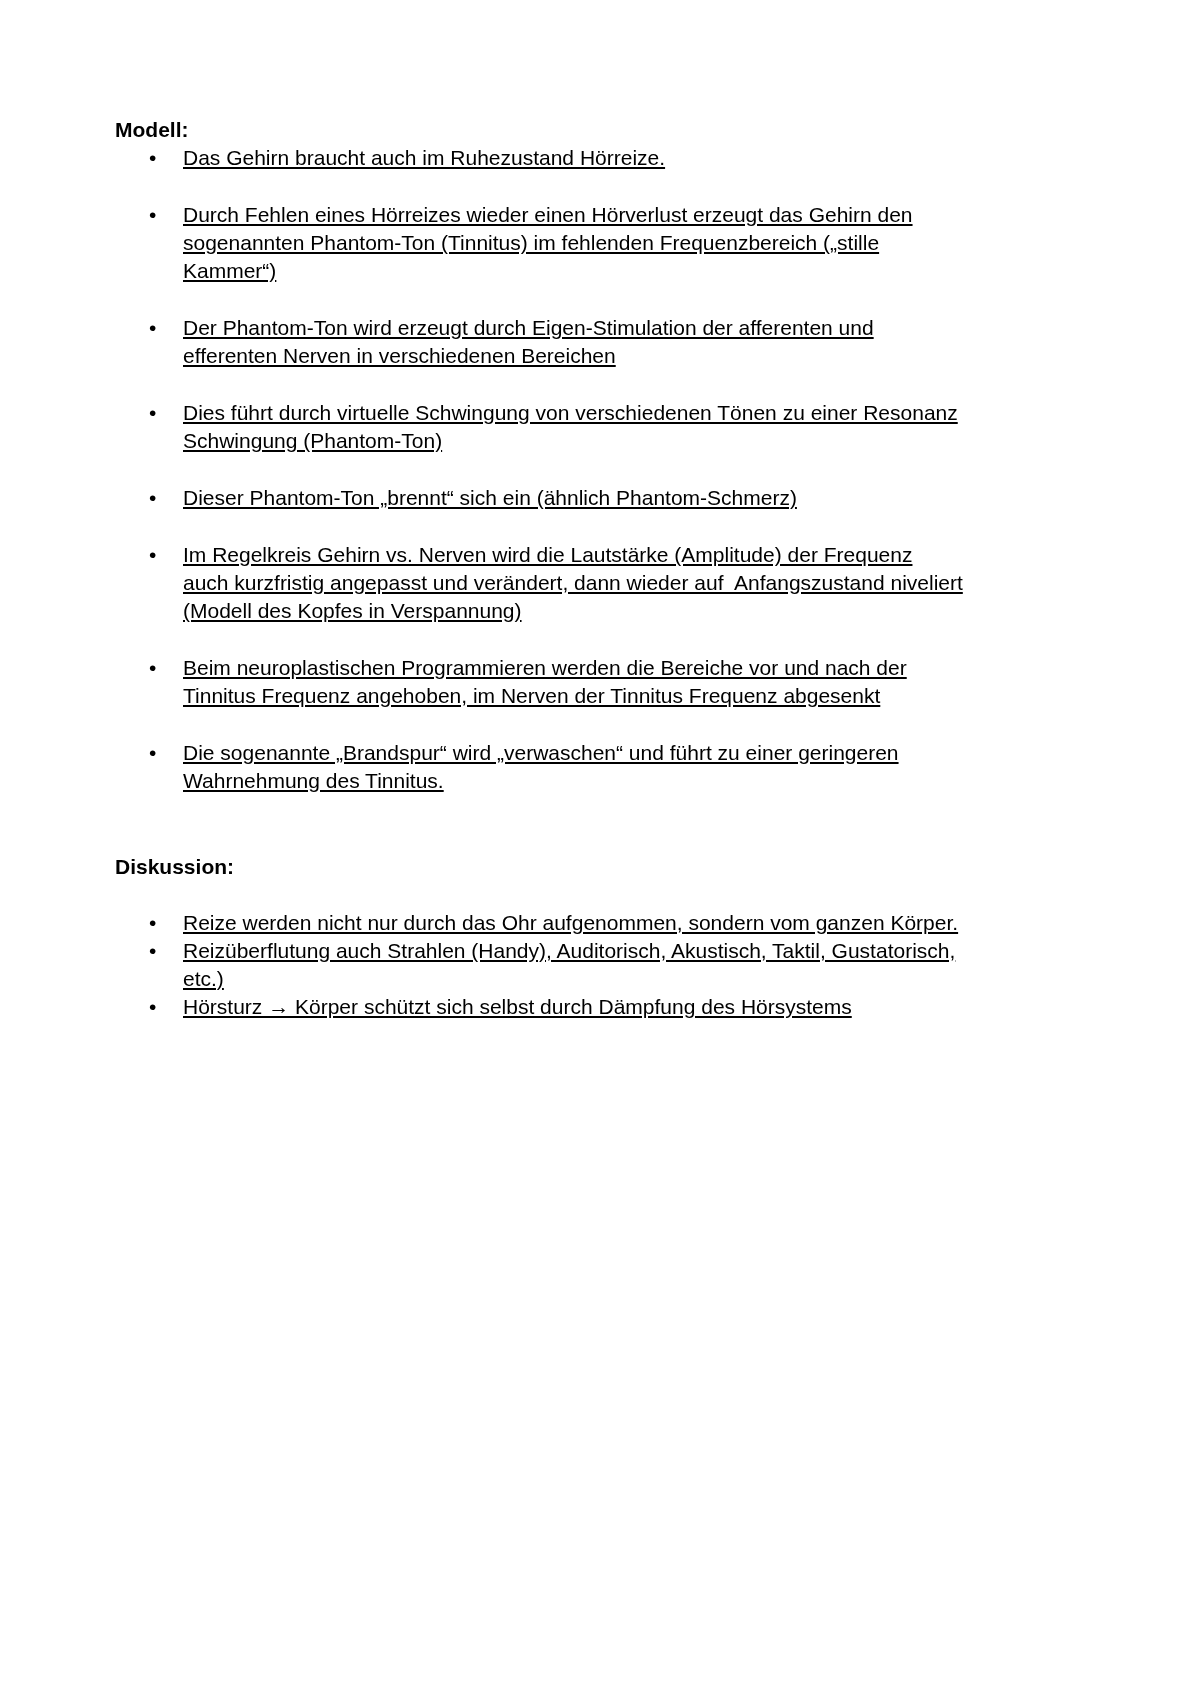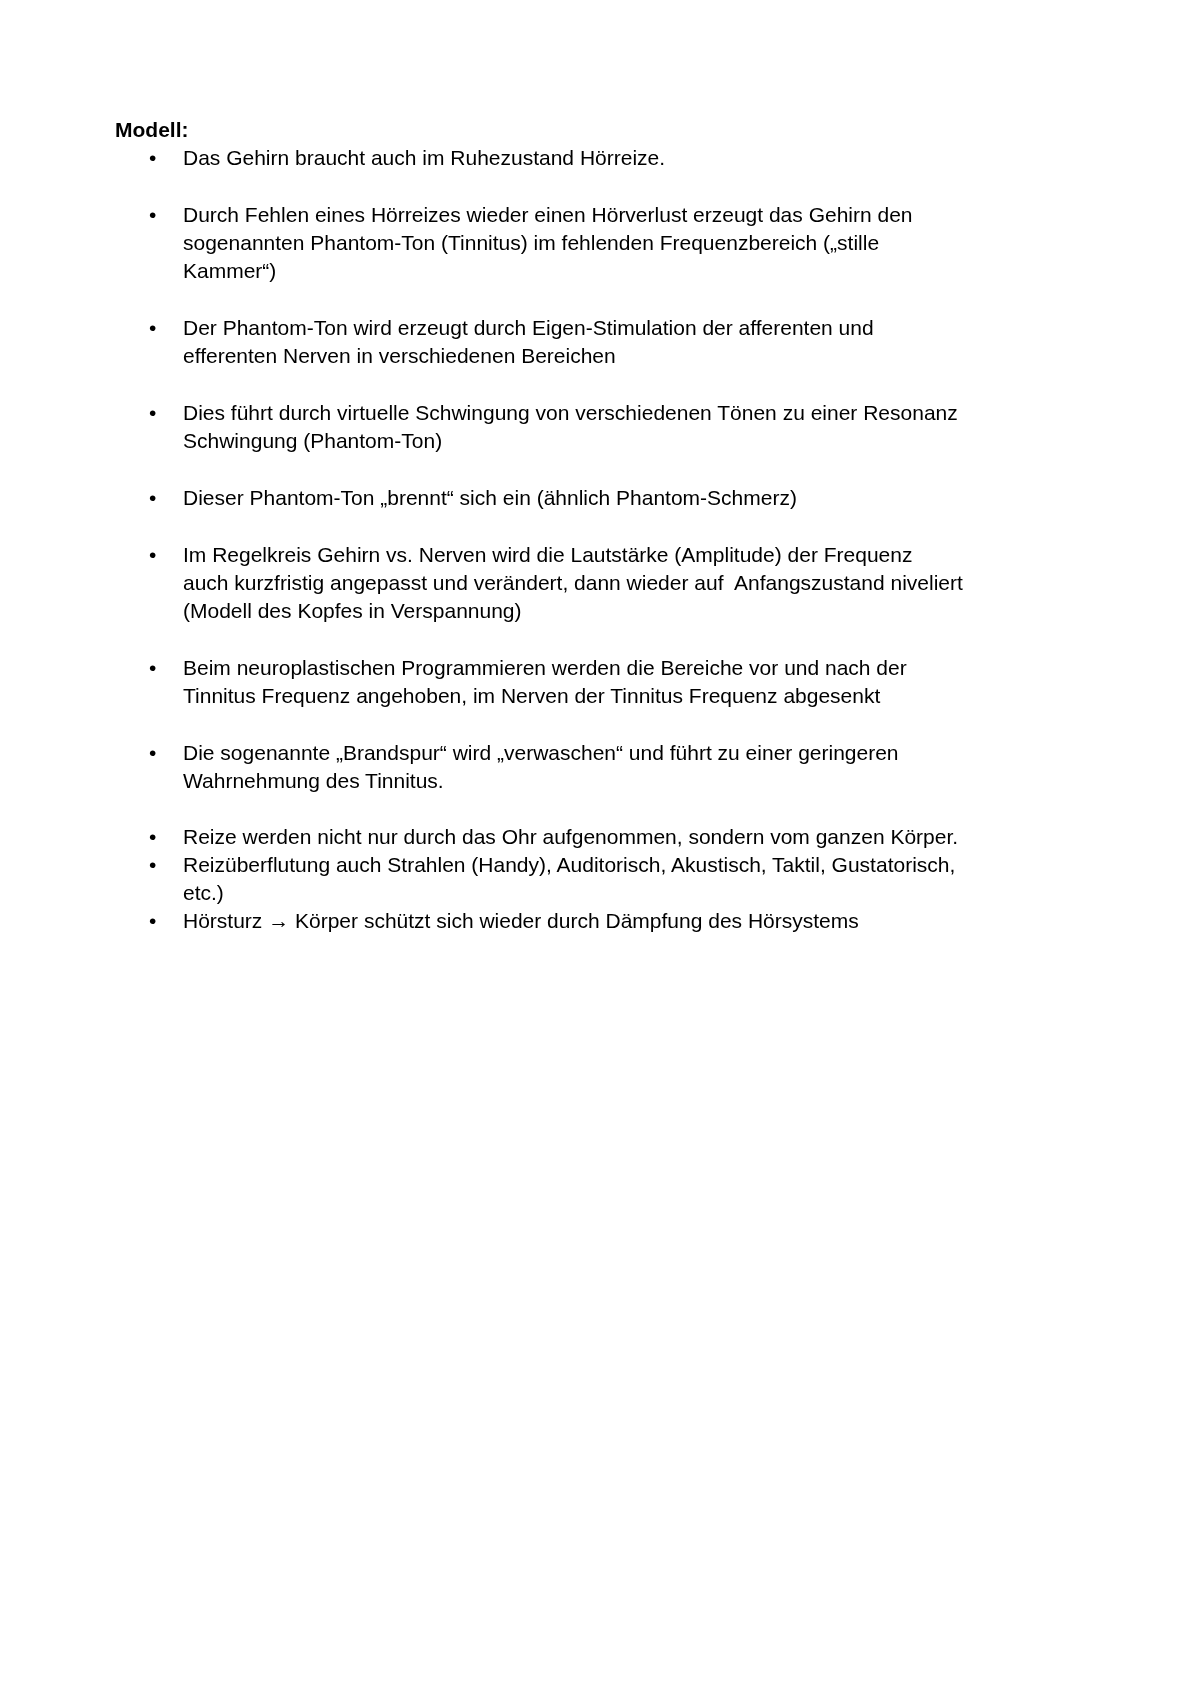--- a/index.html
+++ b/index.html
@@ -42,20 +42,21 @@
   .bullet-marker {
     flex: 0 0 auto;
     box-sizing: border-box;
     width: 68px;
     padding-left: 34px;
     text-align: left;
   }
   .bullet-text {
     flex: 1 1 auto;
     white-space: pre-wrap;
+    text-decoration: underline;
   }
   
   .modell-list .bullet-item + .bullet-item {
     margin-top: 29px;
   }
   
   .section-diskussion .section-heading {
     margin-top: 58px;
   }
   
@@ -111,30 +112,31 @@
       </li>
       <li class="bullet-item">
         <span class="bullet-marker">•</span>
         <span class="bullet-text">Die sogenannte „Brandspur“ wird „verwaschen“ und führt zu einer geringeren
 Wahrnehmung des Tinnitus.</span>
       </li>
     </ul>
   </section>
 
   <section class="section-diskussion">
+    <h2 class="section-heading">Diskussion:</h2>
     <ul class="bullet-list diskussion-list">
       <li class="bullet-item">
         <span class="bullet-marker">•</span>
         <span class="bullet-text">Reize werden nicht nur durch das Ohr aufgenommen, sondern vom ganzen Körper.</span>
       </li>
       <li class="bullet-item">
         <span class="bullet-marker">•</span>
         <span class="bullet-text">Reizüberflutung auch Strahlen (Handy), Auditorisch, Akustisch, Taktil, Gustatorisch,
 etc.)</span>
       </li>
       <li class="bullet-item">
         <span class="bullet-marker">•</span>
-        <span class="bullet-text">Hörsturz → Körper schützt sich wieder durch Dämpfung des Hörsystems</span>
+        <span class="bullet-text">Hörsturz → Körper schützt sich selbst durch Dämpfung des Hörsystems</span>
       </li>
     </ul>
   </section>
 
 </div>
 
 </body></html>

